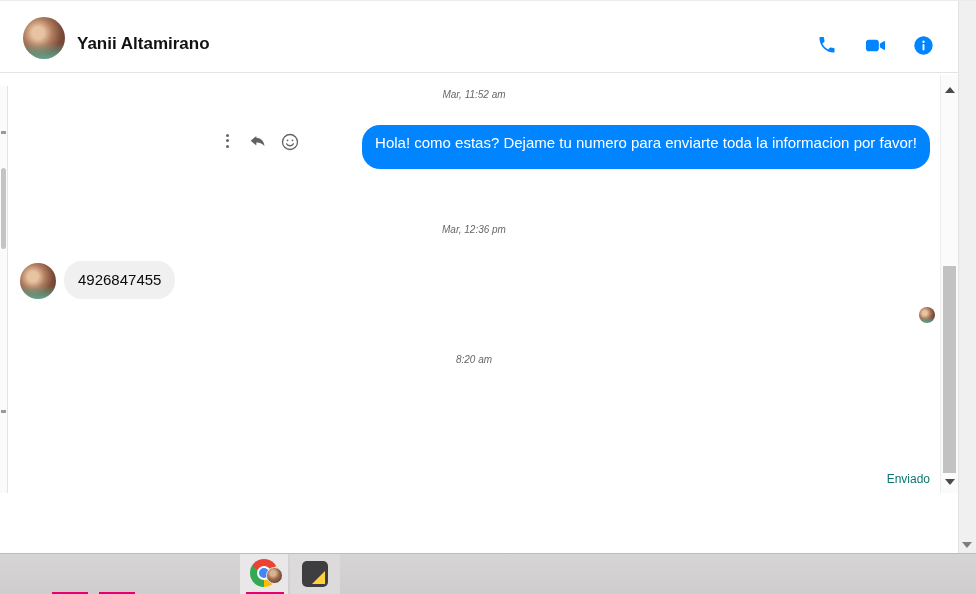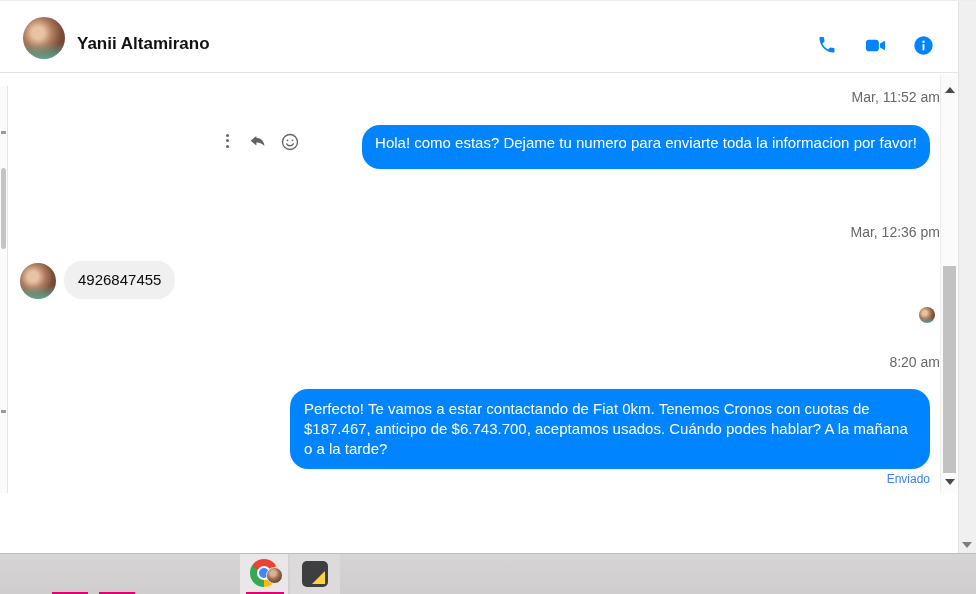--- a/index.html
+++ b/index.html
@@ -13,31 +13,31 @@
   .avatar{ border-radius:50%;
     background:
       linear-gradient(180deg, rgba(0,0,0,0) 62%, rgba(88,186,158,.75) 96%),
       radial-gradient(circle at 36% 38%, #e7c3a2 0 16%, #b07c5f 38%, #7c4b3a 62%, #5a372c 100%);}
   .hdr-avatar{ position:absolute; left:23px; top:16px; width:42px; height:42px; }
   .hdr-name{ position:absolute; left:77px; top:33px; font-size:17px; font-weight:bold; color:#121212;}
   .hdr-btn{ position:absolute; top:32px; width:24px; height:24px; cursor:pointer;}
   .hdr-btn svg{ width:100%; height:100%; display:block;}
 
   
-  .meta-center{ position:absolute; left:8px; width:932px; text-align:right;
-    font-size:14px; color:#65676b;}
+  .meta-center{ position:absolute; left:8px; width:932px; text-align:center;
+    font-size:10px; color:#65676b;font-style:italic;}
   .bubble{ border-radius:18px; font-size:15px; line-height:20px;}
   .bubble.out{ background:#0084ff; color:#fff;}
   .bubble.in{ background:#f0f0f0; color:#0b0b0b;}
   .bubble1{ position:absolute; right:46px; top:124px; padding:8px 13px; white-space:nowrap; height:44px; line-height:19px;}
   .bubble2{ position:absolute; left:64px; top:260px; padding:9px 14px;}
   .bubble3{ position:absolute; left:290px; top:388px; width:640px; padding:10px 14px;}
   .msg-avatar{ position:absolute; left:20px; top:262px; width:36px; height:36px;}
   .seen-avatar{ position:absolute; left:919px; top:306px; width:16px; height:16px;}
-  .sent-status{ position:absolute; right:46px; top:471px; font-size:12px; color:#3b82f6;}
+  .sent-status{ position:absolute; right:46px; top:471px; font-size:12px; color:#0f766e;}
 
   
   .tool{ position:absolute; top:131px; width:20px; height:20px; cursor:pointer;}
   .tool svg{ width:100%; height:100%; display:block;}
   .kebab{ left:220px; top:130px; width:14px;}
   .kebab i{ display:block; width:3px; height:3px; border-radius:50%; background:#62656a; margin:2.5px auto;}
 
   
   .sb-left{ position:absolute; left:0; top:85px; width:8px; height:407px; background:#fbfbfb;
     border-right:1px solid #e4e4e4;}
@@ -129,21 +129,20 @@
   <div class="bubble out bubble1">Hola! como estas? Dejame tu numero para enviarte toda la informacion por favor!</div>
 
   <div class="meta-center" style="top:223px">Mar, 12:36 pm</div>
 
   <div class="avatar msg-avatar"></div>
   <div class="bubble in bubble2">4926847455</div>
 
   <div class="avatar seen-avatar"></div>
 
   <div class="meta-center" style="top:353px">8:20 am</div>
-  <div class="bubble out bubble3">Perfecto! Te vamos a estar contactando de Fiat 0km. Tenemos Cronos con cuotas de $187.467, anticipo de $6.743.700, aceptamos usados. Cuándo podes hablar? A la mañana o a la tarde?</div>
   <div class="sent-status">Enviado</div>
 
   <div class="sb-left">
     <div class="tick" style="top:45px"></div>
     <div class="thumb"></div>
     <div class="tick" style="top:324px"></div>
   </div>
 
   <div class="sb-inner">
     <div class="tri-up" style="top:12px"></div>

